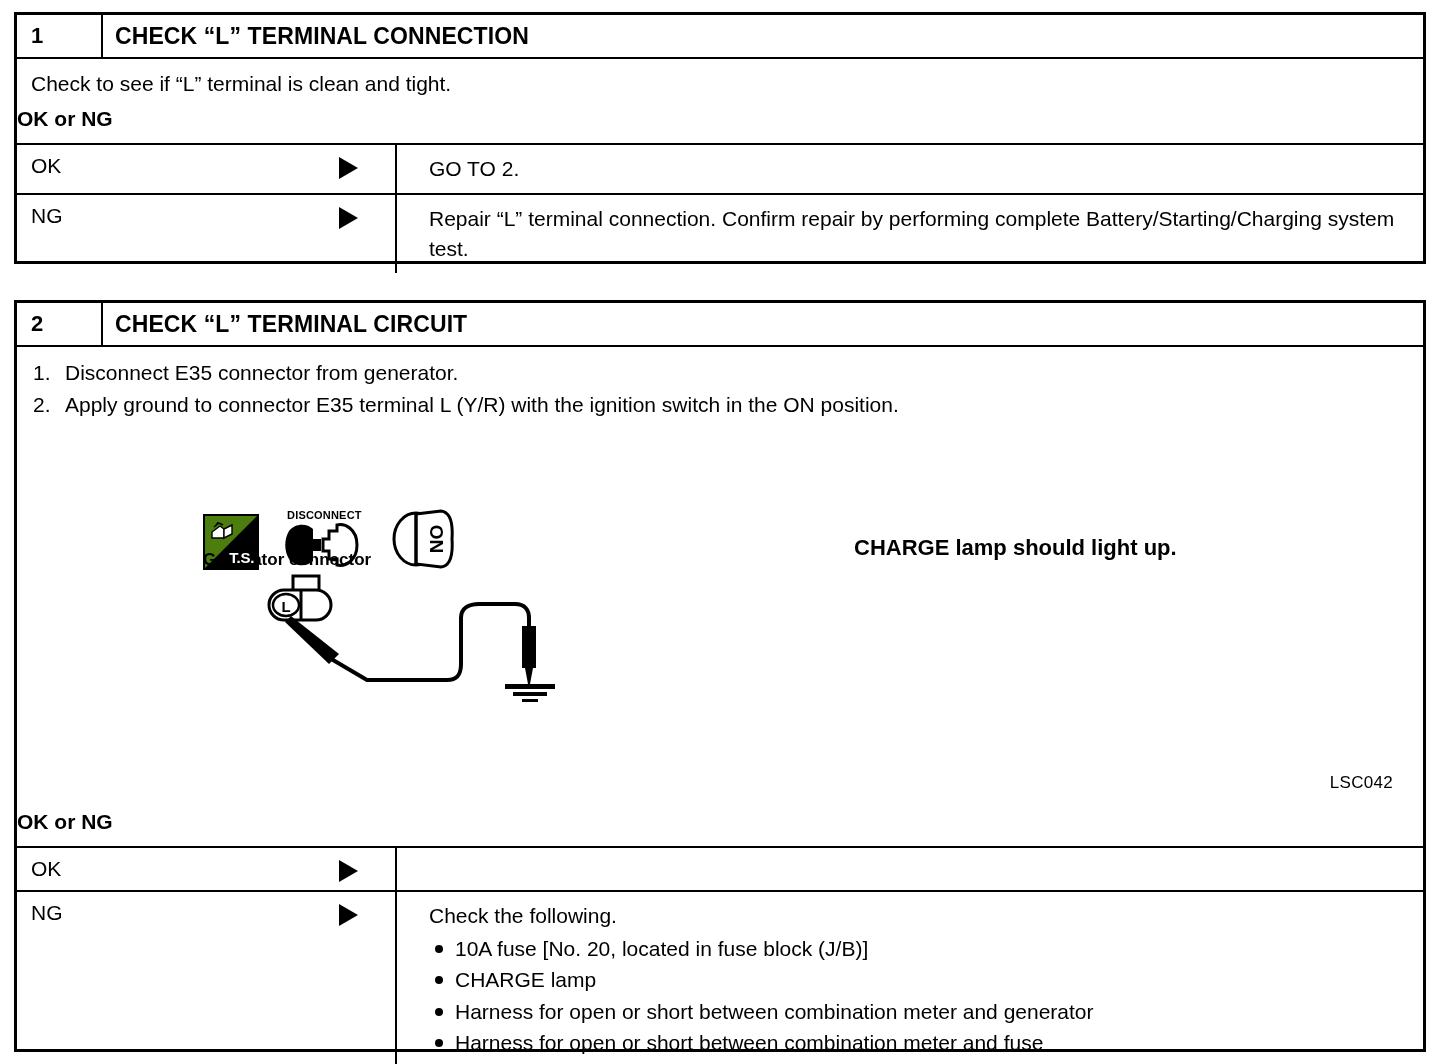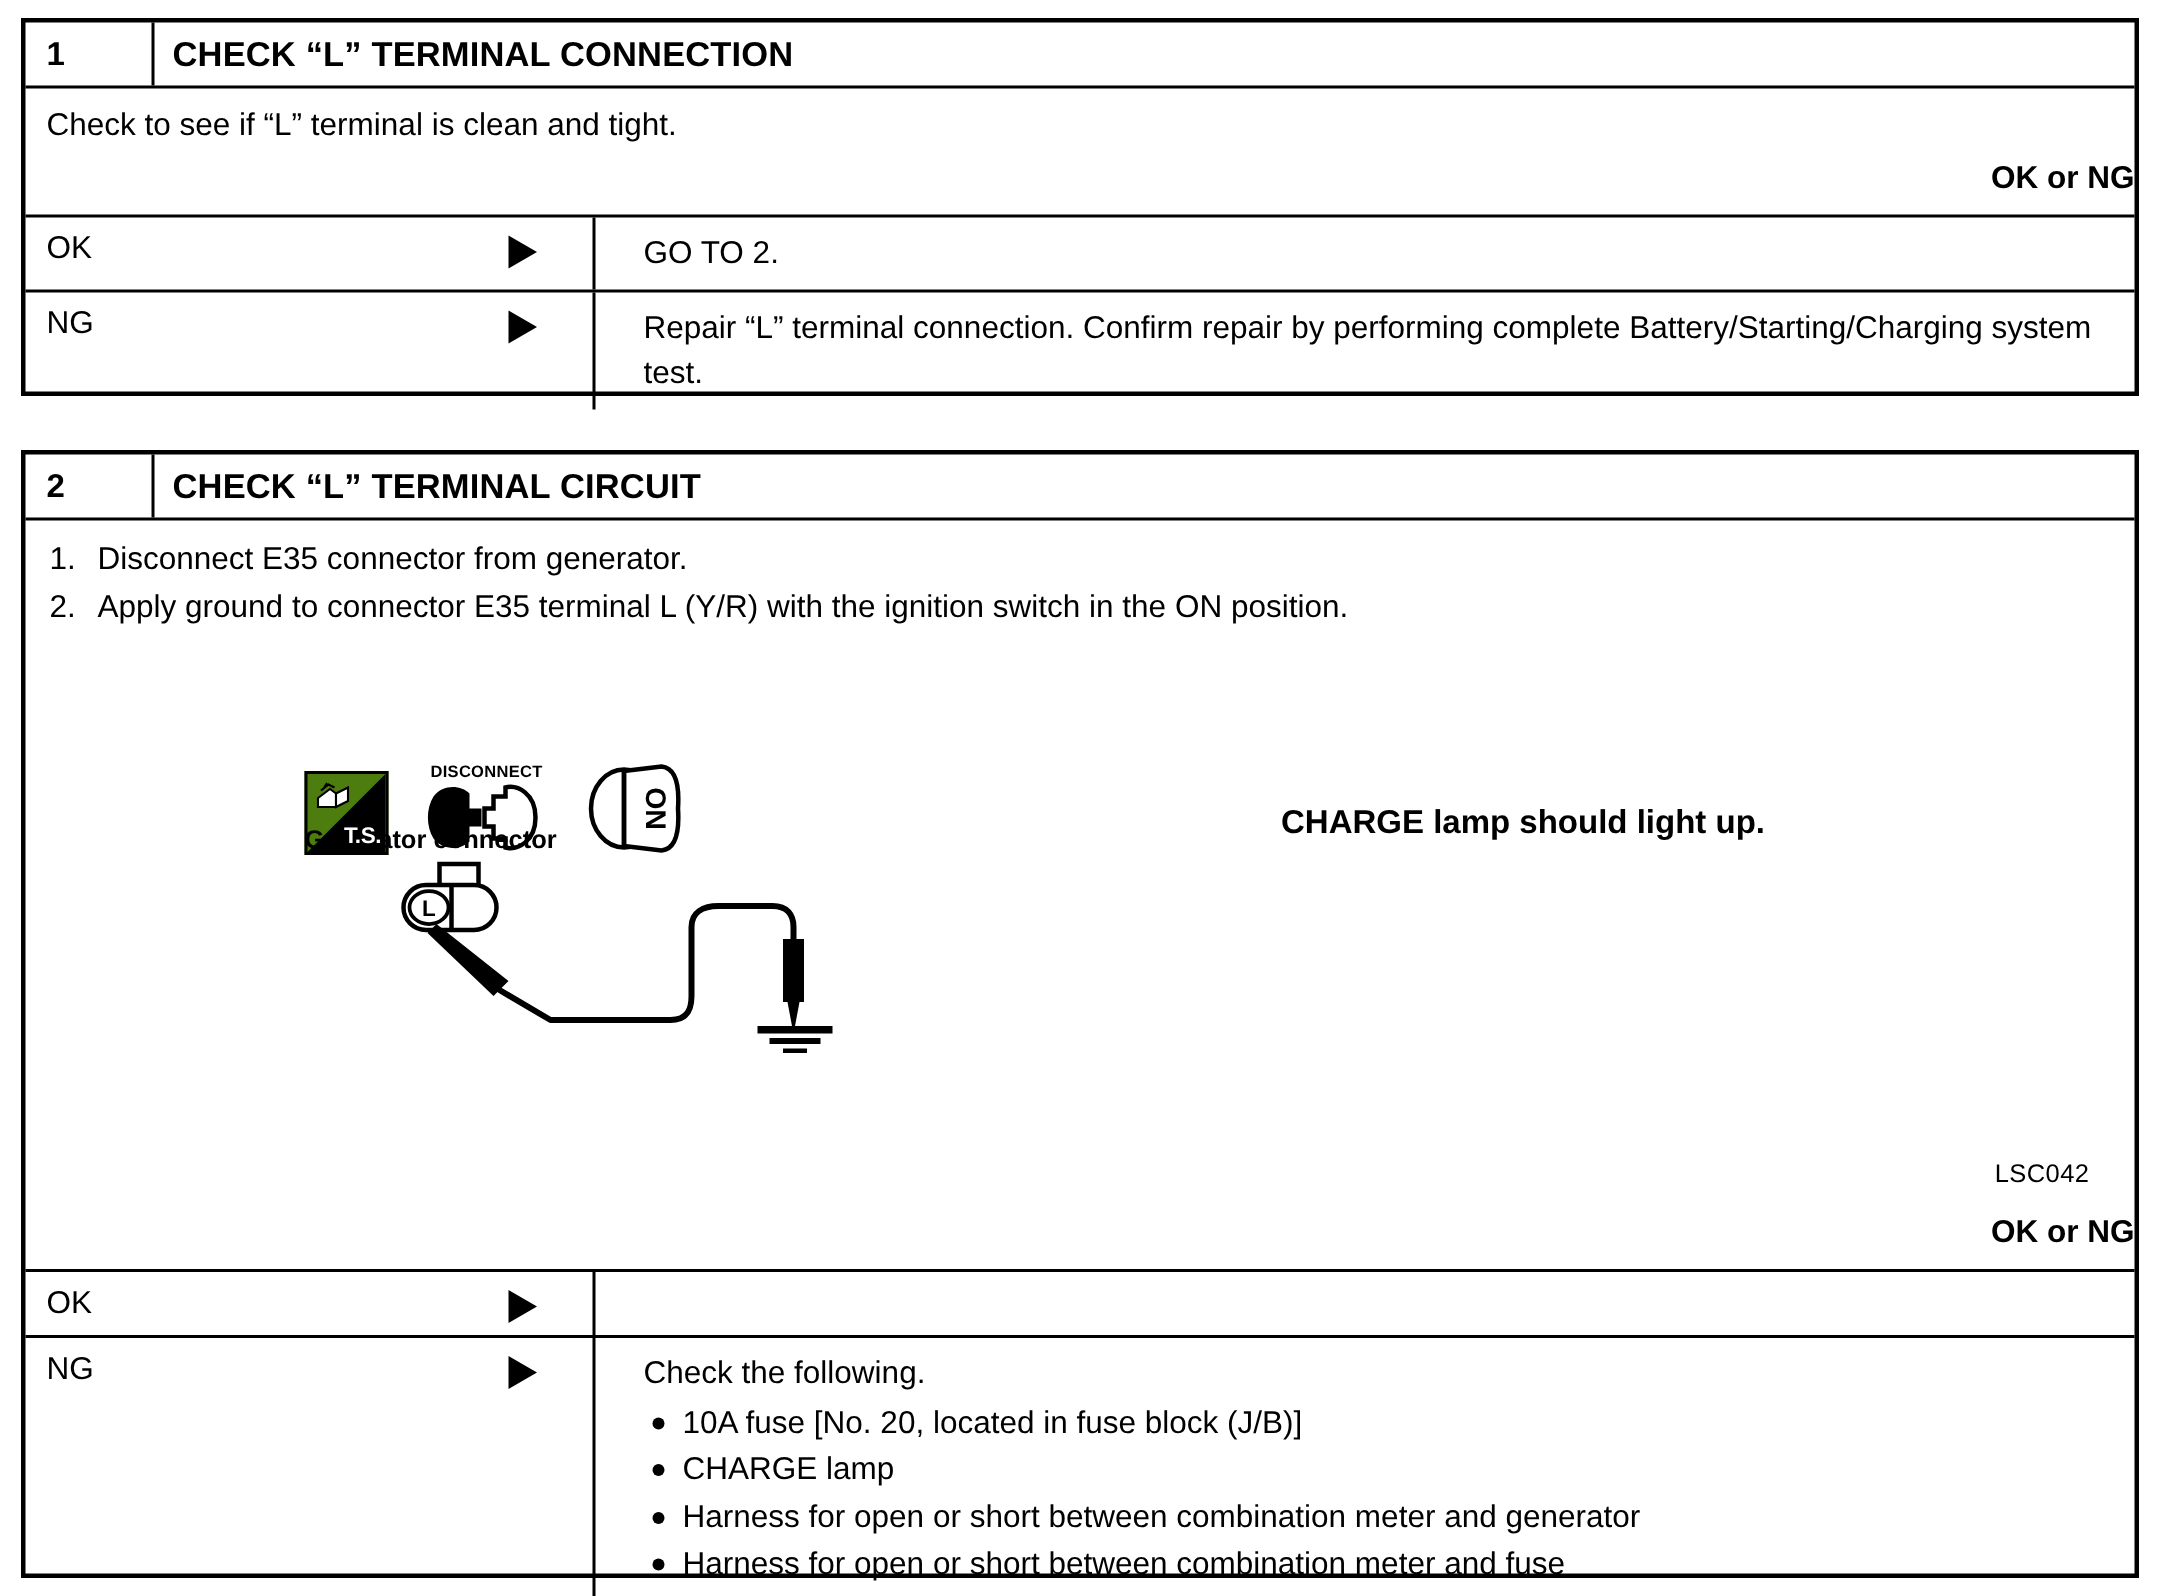--- a/index.html
+++ b/index.html
@@ -61,21 +61,21 @@
   }
 
   .step-body {
     padding: 10px 14px 4px 14px;
     box-sizing: border-box;
     font-size: 21px;
     line-height: 1.45;
   }
 
   .okng-banner {
-    text-align: right;
+    text-align: left;
     font-weight: bold;
     font-size: 21px;
     padding: 4px 0 12px 0;
     border-bottom: 2px solid #000;
   }
 
   .result-row {
     display: flex;
     align-items: stretch;
     border-bottom: 2px solid #000;

